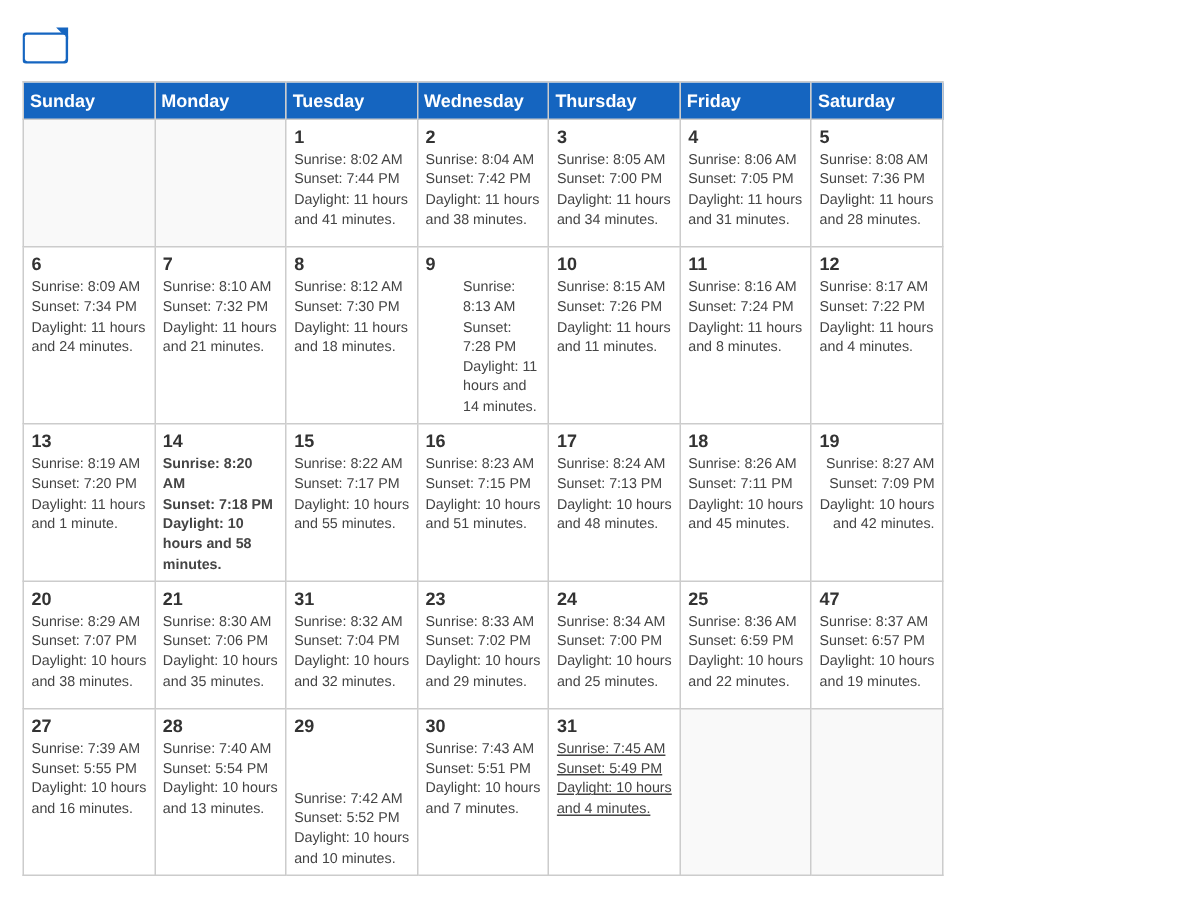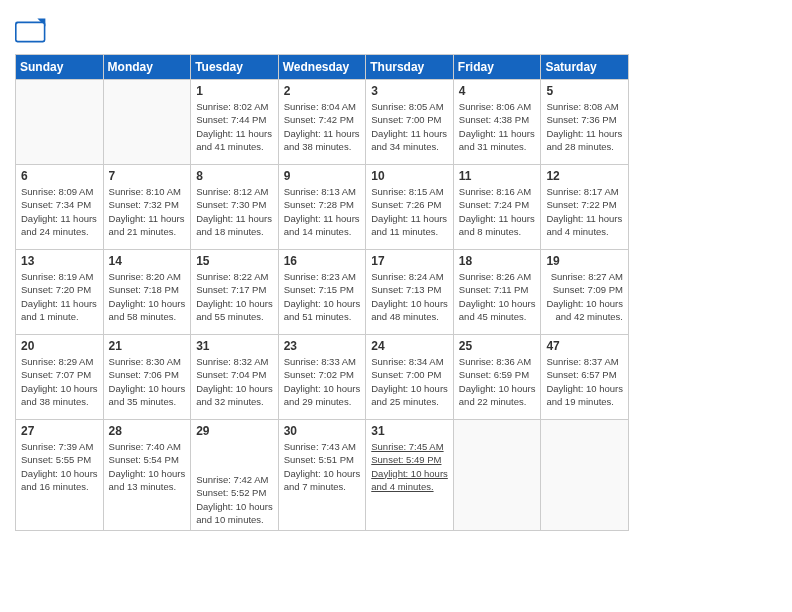--- a/index.html
+++ b/index.html
@@ -152,21 +152,21 @@
           </td>
           <td>
             <span class="day-num">3</span>
             <div class="day-info" style="white-space: pre-line;">Sunrise: 8:05 AM
 Sunset: 7:00 PM
 Daylight: 11 hours and 34 minutes.</div>
           </td>
           <td>
             <span class="day-num">4</span>
             <div class="day-info" style="white-space: pre-line;">Sunrise: 8:06 AM
-Sunset: 4:38 PM
+Sunset: 7:05 PM
 Daylight: 11 hours and 31 minutes.</div>
           </td>
           <td>
             <span class="day-num">5</span>
             <div class="day-info" style="white-space: pre-line;">Sunrise: 8:08 AM
 Sunset: 7:36 PM
 Daylight: 11 hours and 28 minutes.</div>
           </td>
         </tr>
         <tr>
@@ -183,21 +183,21 @@
 Daylight: 11 hours and 21 minutes.</div>
           </td>
           <td>
             <span class="day-num">8</span>
             <div class="day-info" style="white-space: pre-line;">Sunrise: 8:12 AM
 Sunset: 7:30 PM
 Daylight: 11 hours and 18 minutes.</div>
           </td>
           <td>
             <span class="day-num">9</span>
-            <div class="day-info" style="white-space: pre-line;">Sunrise: 8:13 AM
+            <div class="day-info" style="white-space: pre-line; margin-left: 25px;">Sunrise: 8:13 AM
 Sunset: 7:28 PM
 Daylight: 11 hours and 14 minutes.</div>
           </td>
           <td>
             <span class="day-num">10</span>
             <div class="day-info" style="white-space: pre-line;">Sunrise: 8:15 AM
 Sunset: 7:26 PM
 Daylight: 11 hours and 11 minutes.</div>
           </td>
           <td>
@@ -215,21 +215,21 @@
         </tr>
         <tr>
           <td>
             <span class="day-num">13</span>
             <div class="day-info" style="white-space: pre-line;">Sunrise: 8:19 AM
 Sunset: 7:20 PM
 Daylight: 11 hours and 1 minute.</div>
           </td>
           <td>
             <span class="day-num">14</span>
-            <div class="day-info" style="white-space: pre-line;">Sunrise: 8:20 AM
+            <div class="day-info" style="white-space: pre-line; font-weight: bold;">Sunrise: 8:20 AM
 Sunset: 7:18 PM
 Daylight: 10 hours and 58 minutes.</div>
           </td>
           <td>
             <span class="day-num">15</span>
             <div class="day-info" style="white-space: pre-line;">Sunrise: 8:22 AM
 Sunset: 7:17 PM
 Daylight: 10 hours and 55 minutes.</div>
           </td>
           <td>

